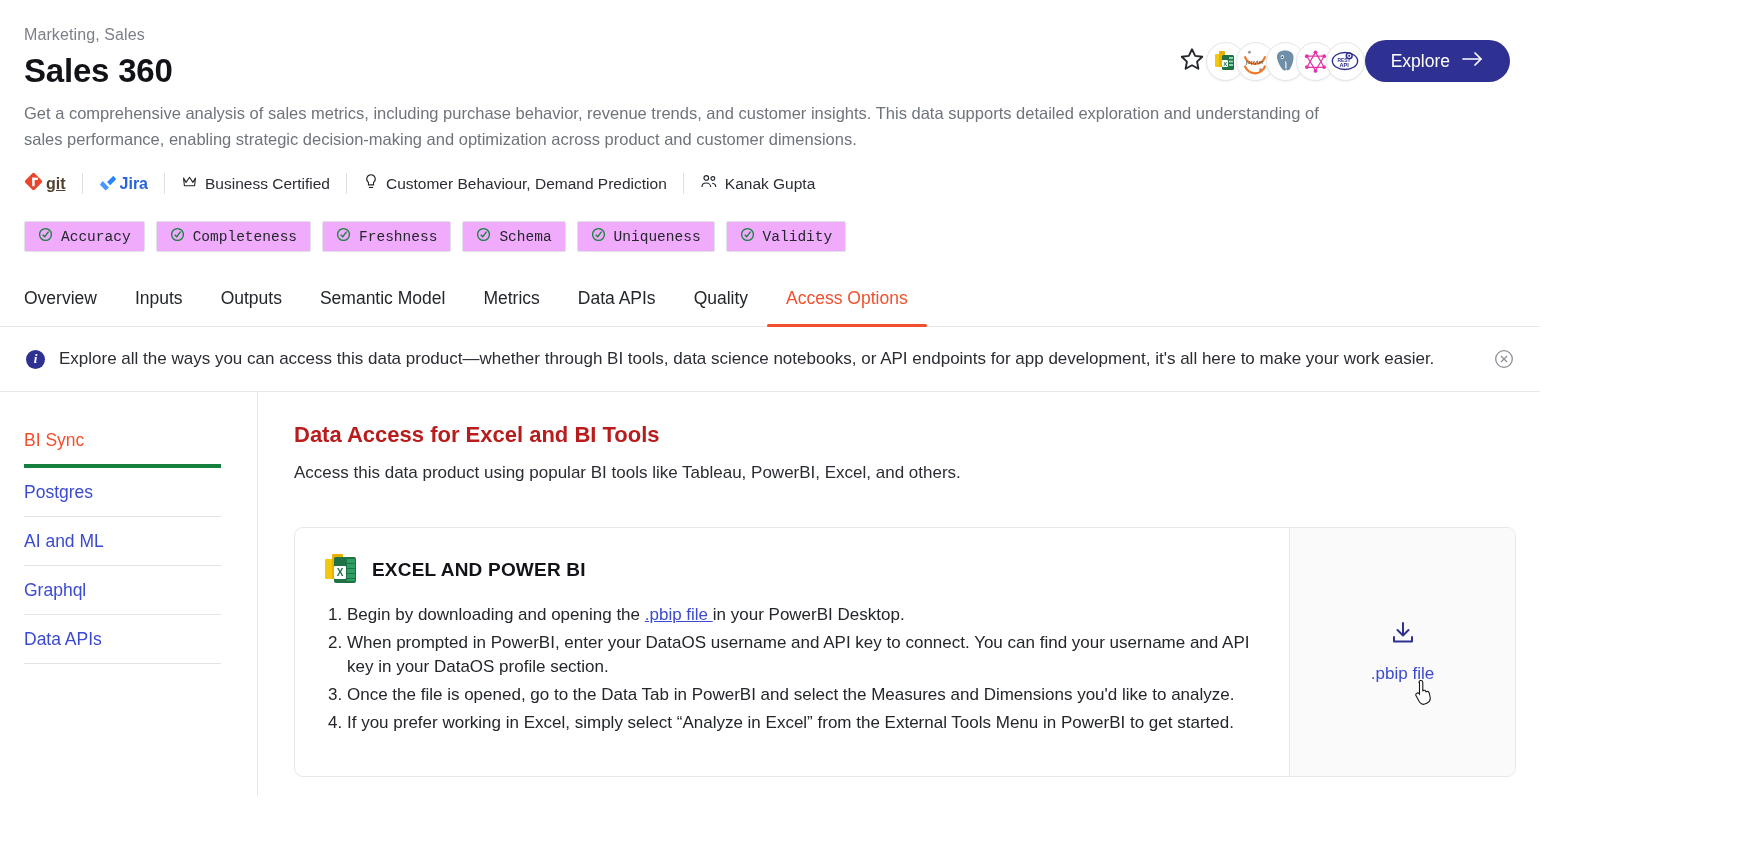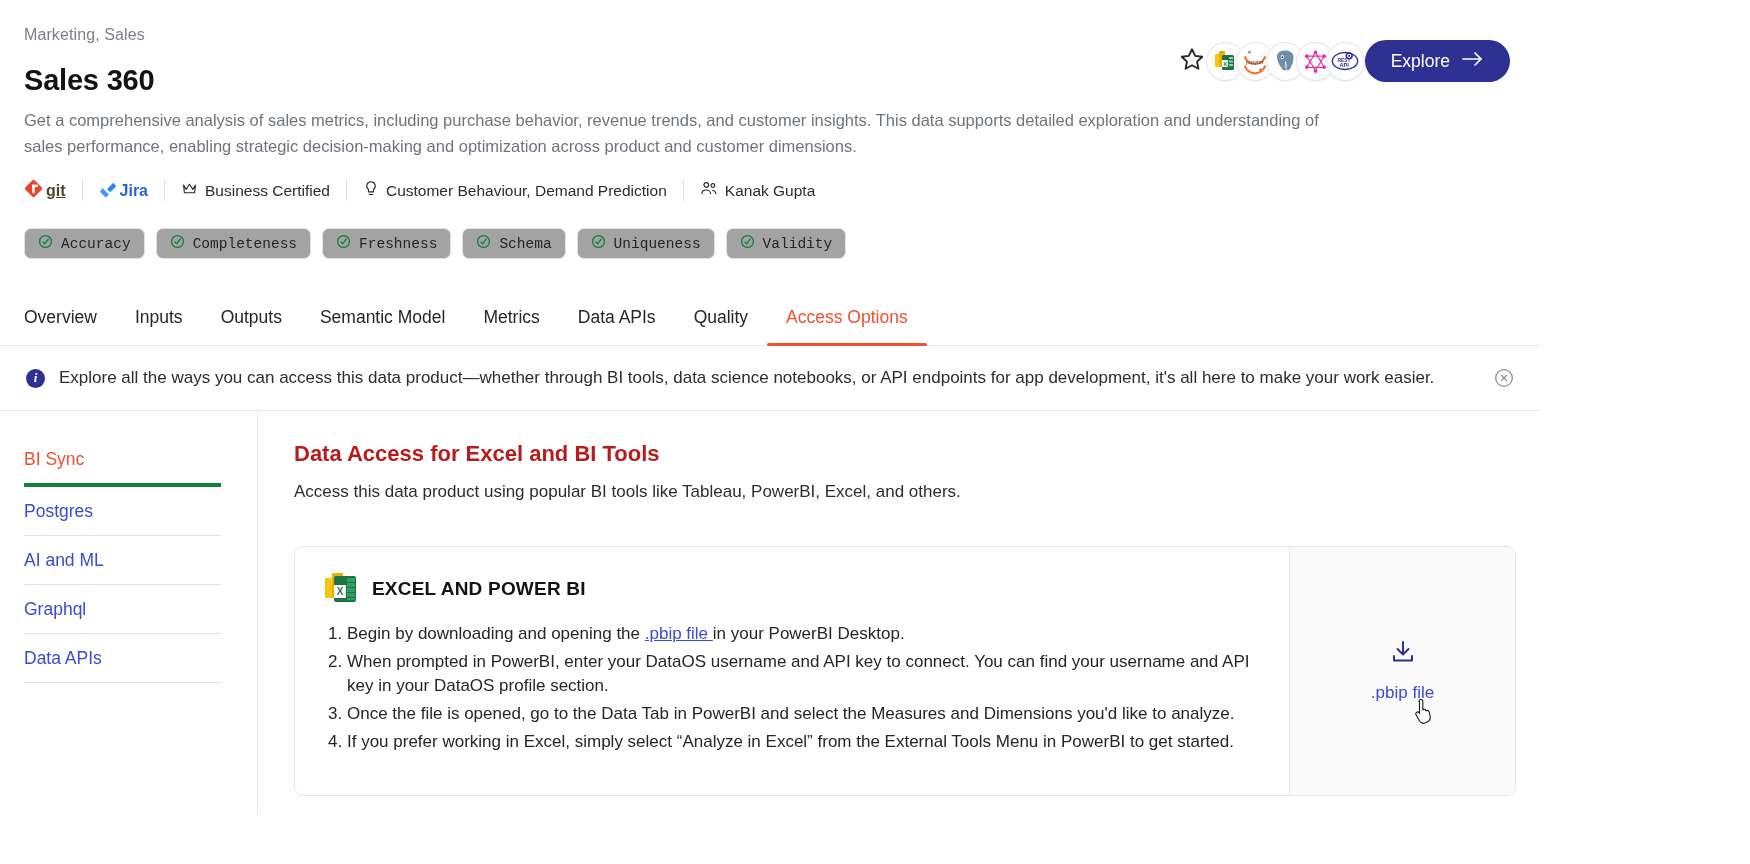--- a/index.html
+++ b/index.html
@@ -8,21 +8,21 @@
     background: #ffffff;
     font-family: "Liberation Sans", sans-serif;
     color: #1a1a1a;
     overflow: hidden;
   }
   .page { position: relative; width: 1540px; height: 864px; }
 
   
   .header { padding: 26px 34px 0 24px; position: relative; }
   .breadcrumb { font-size: 16px; color: #7b7f87; letter-spacing: .1px; }
-  .title { font-size: 29px; font-weight: bold; color: #111318; margin-top: 20px; letter-spacing: -.2px; }
+  .title { font-size: 33px; font-weight: bold; color: #111318; margin-top: 8px; letter-spacing: -.2px; }
   .description {
     margin-top: 11px; font-size: 16.5px; line-height: 1.55;
     color: #6f747c; max-width: 1315px;
   }
 
   
   .header-actions {
     position: absolute; top: 40px; right: 30px;
     display: flex; align-items: center; 
   }
@@ -50,29 +50,29 @@
   }
   .meta-item { display: flex; align-items: center; gap: 7px; padding: 0 16px; }
   .meta-item:first-child { padding-left: 0; text-decoration: underline; }
   .meta-sep { width: 1px; height: 21px; background: #dcdfe4; }
   .git-logo { font-weight: bold; font-size: 16px; color: #51412f; display:flex; align-items:center; gap:3px;}
   .jira-logo { font-weight: bold; font-size: 16px; color: #2a64d9; display:flex; align-items:center; gap:3px;}
 
   
   .badges { display: flex; gap: 11px; margin: 26px 0 0 24px; }
   .badge {
-    border: 1px solid #dfe1e6; border-radius: 7px; background: #a3a3a3;
+    border: 1px solid #dfe1e6; border-radius: 2px; background: #f0abfc;
     height: 31px; padding: 0 13px; display: flex; align-items: center; gap: 8px;
     font-family: "Liberation Mono", monospace; font-size: 14.5px; color: #23262b;
     cursor: pointer;
   }
 
   
   .tabs {
-    display: flex; gap: 0; margin: 48px 0 0 0; padding: 0 24px;
+    display: flex; gap: 0; margin: 36px 0 0 0; padding: 0 24px;
     border-bottom: 1px solid #e6e8ec; position: relative;
   }
   .tab {
     font-size: 17.5px; color: #23262b; padding: 0 19px 17px 19px; cursor: pointer;
     position: relative; white-space: nowrap;
   }
   .tab:first-child { padding-left: 0; }
   .tab.active { color: #f1502f; }
   .tab.active::after {
     content: ""; position: absolute; left: 0; right: 0; bottom: -1px;

